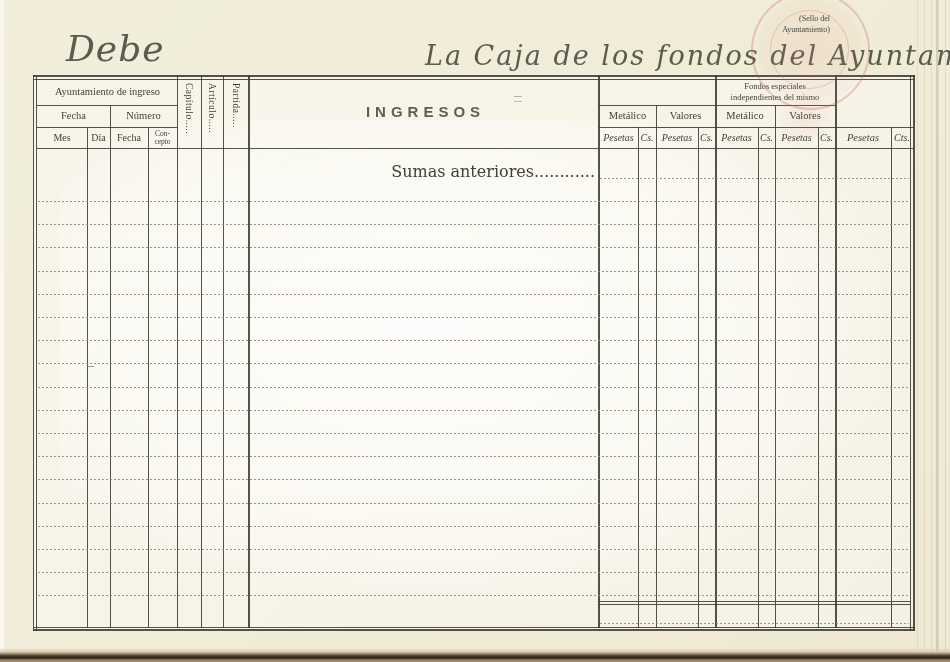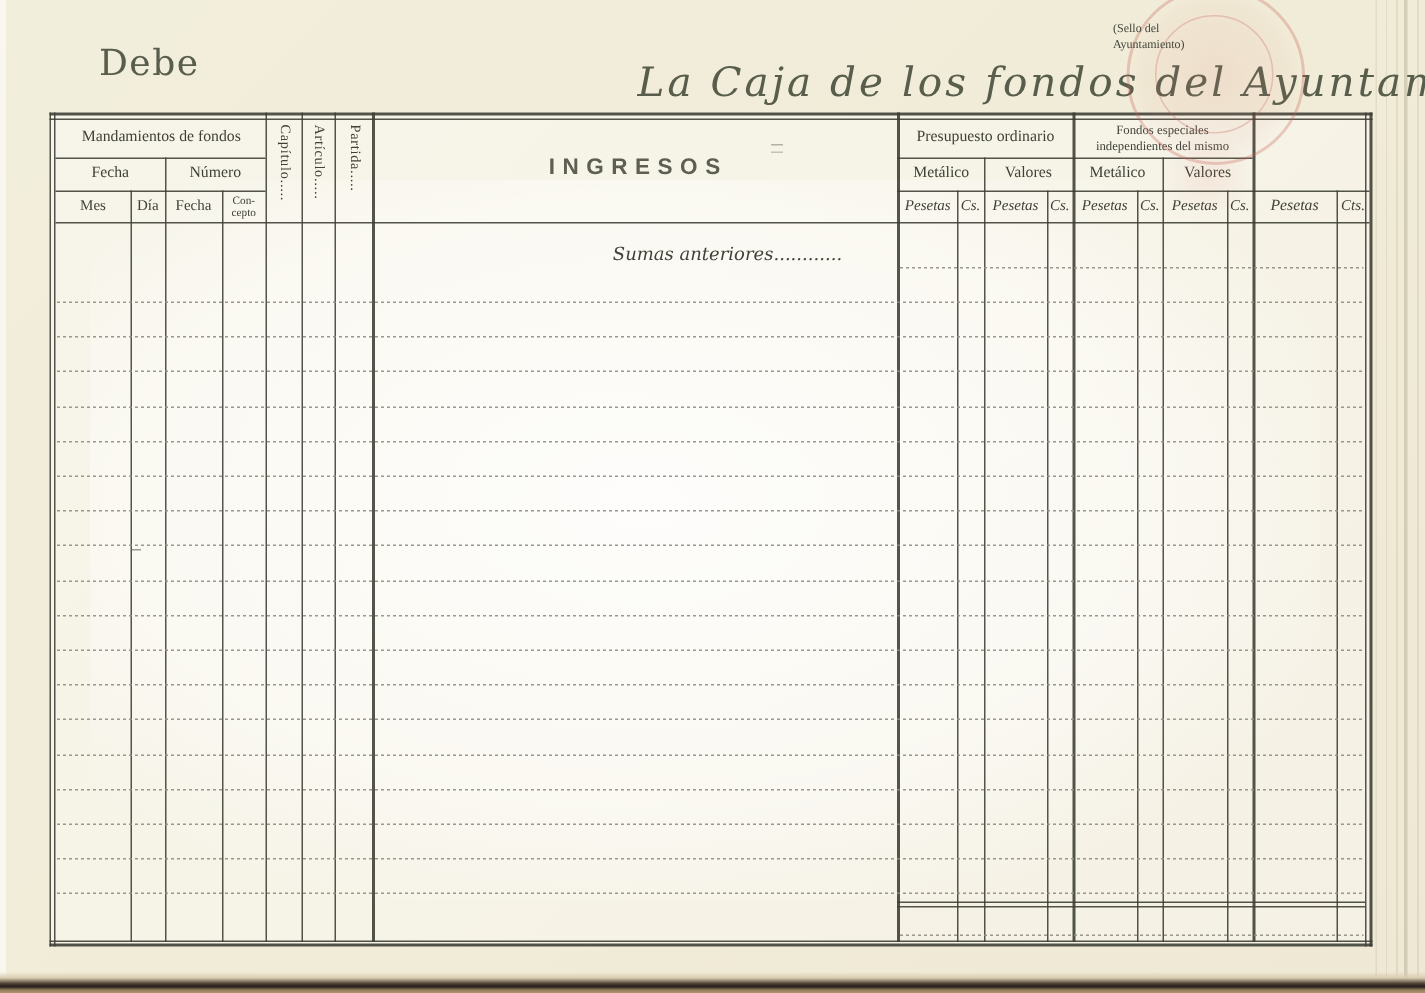--- a/index.html
+++ b/index.html
@@ -26,27 +26,27 @@
   .two-line{flex-direction:column;}
   .tiny{font-size:7.5px;line-height:1.05;}
   .fondos{font-size:8.5px;line-height:1.18;}
   .ital{font-style:italic;font-size:10px;}
   .vcell{writing-mode:vertical-rl;text-orientation:sideways;font-size:9.5px;letter-spacing:.5px;
          justify-content:flex-start;padding-top:5px;box-sizing:border-box;}
   .ingresos{font-family:"Liberation Sans",sans-serif;font-weight:700;font-size:15px;
             letter-spacing:5px;color:#5c5f52;text-indent:5px;}
   .total{font-weight:700;font-size:12px;letter-spacing:3px;text-indent:3px;}
   .title-debe{position:absolute;left:66px;top:28px;width:170px;height:44px;z-index:3;
-        font-family:"DejaVu Serif","Liberation Serif",serif;font-size:24px;color:#585d4c;letter-spacing:1px;}
+        font-family:"DejaVu Serif","Liberation Serif",serif;font-size:36px;color:#585d4c;letter-spacing:1px;font-style:italic;}
   .title-caja{position:absolute;left:425px;top:40px;width:490px;height:34px;z-index:3;text-align:center;
         font-family:"DejaVu Serif","Liberation Serif",serif;font-style:italic;font-size:27px;
         color:#585d4c;letter-spacing:2px;white-space:nowrap;}
-  .sum-line{position:absolute;z-index:3;text-align:center;font-style:italic;
-        font-family:"DejaVu Serif","Liberation Serif",serif;font-size:12px;color:#3f4136;white-space:nowrap;}
-  .stamp-note{position:absolute;left:742px;top:14px;width:88px;z-index:6;text-align:left;
+  .sum-line{position:absolute;z-index:3;text-align:right;
+        font-family:"DejaVu Serif","Liberation Serif",serif;font-size:16px;color:#3f4136;white-space:nowrap;}
+  .stamp-note{position:absolute;left:742px;top:14px;width:88px;z-index:6;text-align:right;
         font-size:8px;line-height:1.35;color:#44463c;}
   .stamp-ring-outer{position:absolute;left:751px;top:-9px;width:115px;height:115px;border-radius:50%;z-index:5;
         border:2px solid rgba(195,95,85,.30);
         background:radial-gradient(circle, rgba(225,140,125,.15) 0%, rgba(225,140,125,.06) 58%, rgba(225,140,125,0) 72%);}
   .stamp-ring-inner{position:absolute;left:770px;top:10px;width:77px;height:77px;border-radius:50%;z-index:5;
         border:1px solid rgba(195,95,85,.28);}
   .stamp-haze{position:absolute;left:770px;top:95px;width:70px;height:45px;z-index:5;border-radius:50%;
         background:radial-gradient(circle, rgba(225,140,125,.12) 0%, rgba(225,140,125,0) 70%);}
   .smudge{position:absolute;left:514px;top:96px;width:8px;height:4px;z-index:3;
         border-top:1px solid rgba(100,100,88,.45);border-bottom:1px solid rgba(100,100,88,.35);}
@@ -118,40 +118,39 @@
       <div class="dl" style="top: 456px; left: 38px; width: 871px;"></div>
       <div class="dl" style="top: 479px; left: 38px; width: 871px;"></div>
       <div class="dl" style="top: 503px; left: 38px; width: 871px;"></div>
       <div class="dl" style="top: 526px; left: 38px; width: 871px;"></div>
       <div class="dl" style="top: 549px; left: 38px; width: 871px;"></div>
       <div class="dl" style="top: 572px; left: 38px; width: 871px;"></div>
       <div class="dl" style="top: 595px; left: 38px; width: 871px;"></div>
       <div class="dl" style="top: 623px; left: 600px; width: 309px;"></div>
     </div>
 
-  <div class="cell f105" style="left:38px;top:80px;width:139px;height:24px;">Mandamientos de fondos</div>
+  <div class="cell f105" style="left:38px;top:80px;width:139px;height:24px;">Ayuntamiento de ingreso</div>
   <div class="cell f105" style="left:38px;top:106px;width:71px;height:20px;">Fecha</div>
   <div class="cell f105" style="left:111px;top:106px;width:65px;height:20px;">Número</div>
   <div class="cell f10" style="left:38px;top:128px;width:48px;height:19px;">Mes</div>
   <div class="cell f10" style="left:88px;top:128px;width:21px;height:19px;">Día</div>
   <div class="cell f10" style="left:111px;top:128px;width:36px;height:19px;">Fecha</div>
   <div class="cell two-line tiny" style="left:149px;top:127px;width:27px;height:21px;">
     <span>Con-</span>
     <span>cepto</span>
   </div>
 
   <div class="cell vcell" style="left:178px;top:78px;width:22px;height:68px;">Capítulo.....</div>
   <div class="cell vcell" style="left:202px;top:78px;width:20px;height:68px;">Artículo.....</div>
   <div class="cell vcell" style="left:224px;top:78px;width:23px;height:68px;">Partida.....</div>
 
   <div class="cell ingresos" style="left:250px;top:78px;width:346px;height:68px;">INGRESOS</div>
   <div class="smudge"></div>
   <div class="pencil-dash"></div>
 
-  <div class="cell f105" style="left:600px;top:80px;width:114px;height:24px;">Presupuesto ordinario</div>
   <div class="cell two-line fondos" style="left:716px;top:79px;width:118px;height:25px;">
     <span>Fondos especiales</span>
     <span>independientes del mismo</span>
   </div>
 
   <div class="cell f105" style="left:600px;top:106px;width:55px;height:20px;">Metálico</div>
   <div class="cell f105" style="left:657px;top:106px;width:57px;height:20px;">Valores</div>
   <div class="cell f105" style="left:716px;top:106px;width:58px;height:20px;">Metálico</div>
   <div class="cell f105" style="left:776px;top:106px;width:58px;height:20px;">Valores</div>
 

